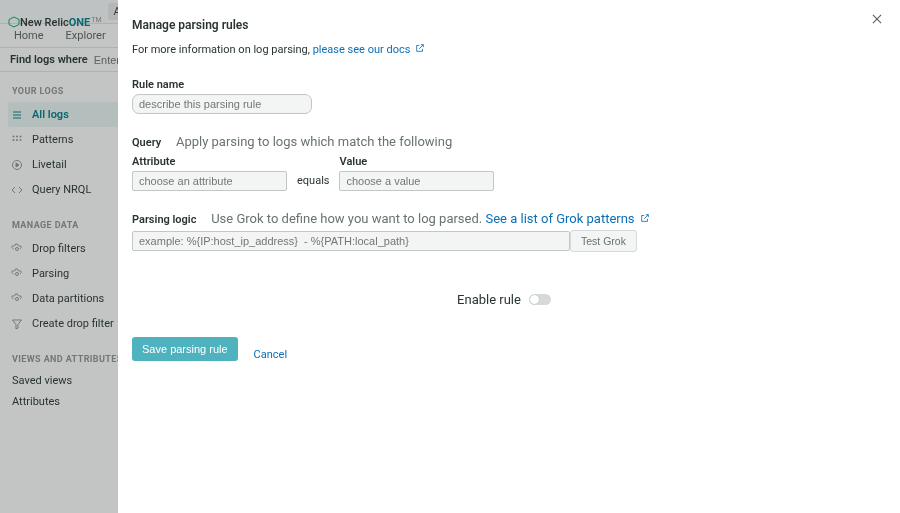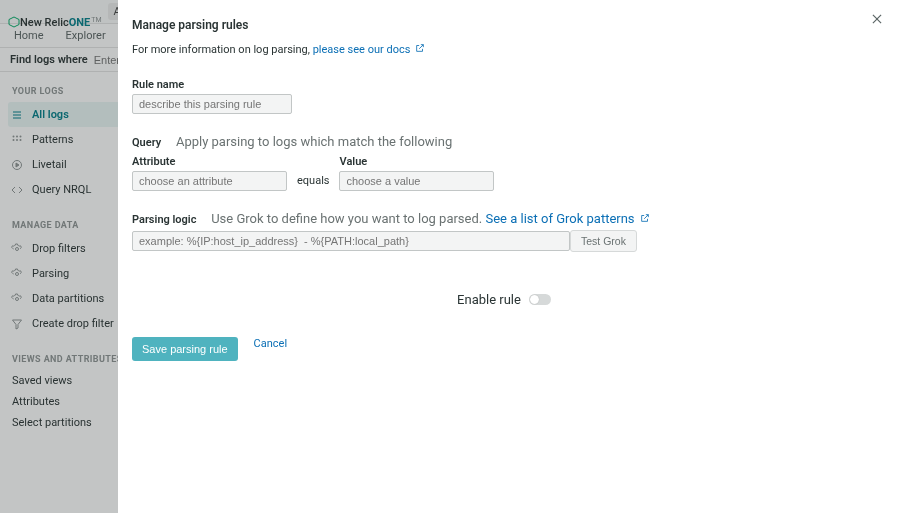--- a/index.html
+++ b/index.html
@@ -196,21 +196,21 @@
     }
     input.txt {
       font-size: 11px;
       padding: 3px 6px;
       border: 1px solid #c2c6c6;
       border-radius: 2px;
       background: #f3f4f4;
       color: #6a7272;
       outline: none;
     }
-    input.txt.rule-name { width: 160px; }
+    input.txt.rule-name { width: 180px; border-radius: 7px; }
 
     .query-row {
       display: flex;
       align-items: flex-end;
       gap: 10px;
       margin-top: 6px;
     }
     .col-attr, .col-val { display: flex; flex-direction: column; }
     .col-attr input { width: 155px; }
     .col-val input { width: 155px; }
@@ -261,21 +261,21 @@
       height: 9px;
       border-radius: 50%;
       background: #fff;
       box-shadow: 0 0 1px rgba(0,0,0,0.3);
     }
 
     .actions {
       margin-top: 30px;
       display: flex;
       gap: 16px;
-      align-items: flex-start;
+      align-items: flex-end;
     }
     .btn-primary {
       background: #4fb3bf;
       color: #fff;
       border: none;
       border-radius: 3px;
       padding: 6px 10px;
       font-size: 11px;
       cursor: pointer;
     }
@@ -395,21 +395,20 @@
             <svg width="12" height="12" viewBox="0 0 24 24" fill="none" stroke="currentColor" stroke-width="2">
               <polygon points="3,4 21,4 14,13 14,20 10,22 10,13"></polygon>
             </svg>
           </span>
         <span>Create drop filter</span>
       </div>
 
       <div class="section-title">VIEWS AND ATTRIBUTES</div>
       <div class="sub-link">Saved views</div>
       <div class="sub-link">Attributes</div>
-      <div class="sub-link">Select partitions</div>
     </div>
   </div>
 </div>
 
 <div class="scrim"></div>
 
 <div class="panel">
   <span class="close-x">
     <svg viewBox="0 0 24 24" fill="none" stroke="currentColor" stroke-width="2">
         <line x1="5" y1="5" x2="19" y2="19"></line>

